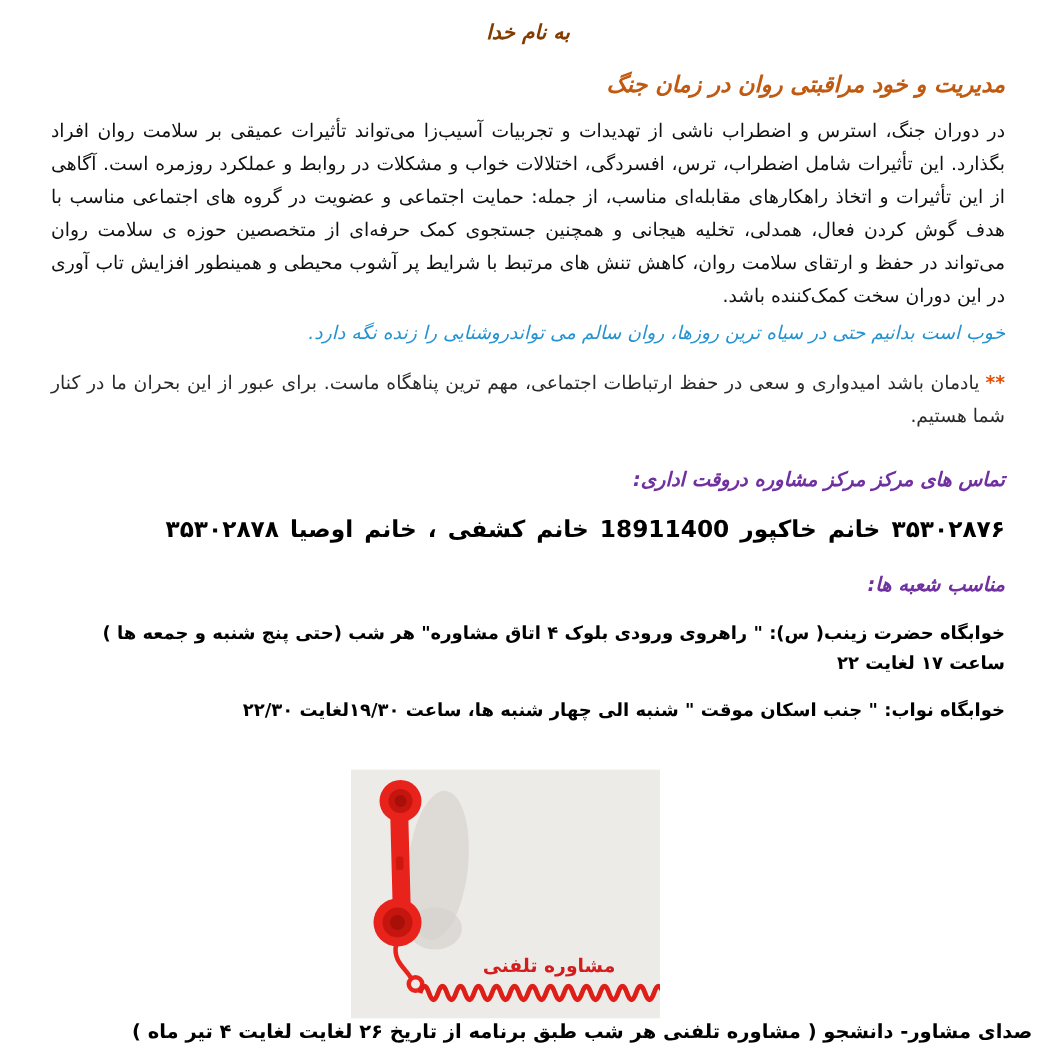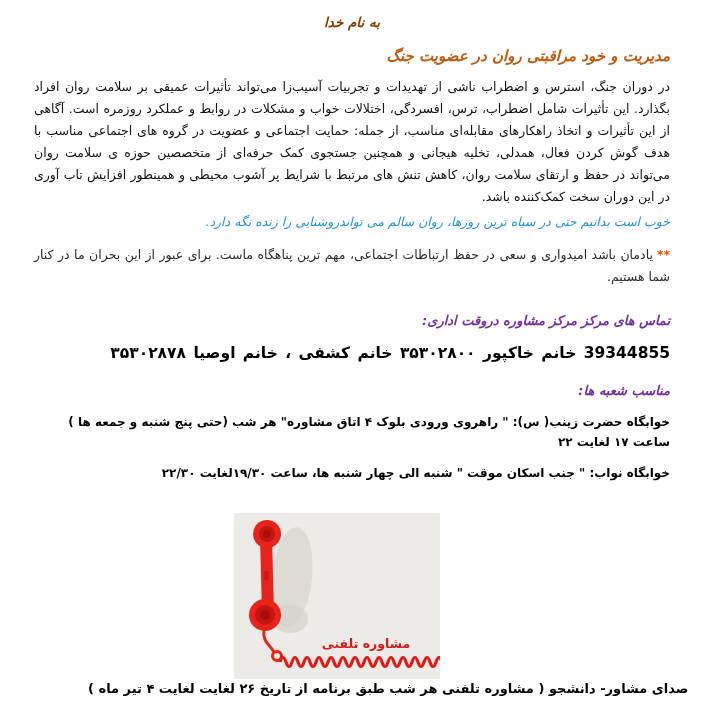--- a/index.html
+++ b/index.html
@@ -105,31 +105,31 @@
     font-weight: bold;
   }
 </style>
 </head>
 <body>
 
 <div class="page">
 
   <h1 class="bismillah">به نام خدا</h1>
 
-  <h2 class="main-heading">مدیریت و خود مراقبتی روان در عضویت جنگ</h2>
+  <h2 class="main-heading">مدیریت و خود مراقبتی روان در زمان جنگ</h2>
 
   <p class="body-par">در دوران جنگ، استرس و اضطراب ناشی از تهدیدات و تجربیات آسیب‌زا می‌تواند تأثیرات عمیقی بر سلامت روان افراد بگذارد. این تأثیرات شامل اضطراب، ترس، افسردگی، اختلالات خواب و مشکلات در روابط و عملکرد روزمره است. آگاهی از این تأثیرات و اتخاذ راهکارهای مقابله‌ای مناسب، از جمله: حمایت اجتماعی و عضویت در گروه های اجتماعی مناسب با هدف گوش کردن فعال، همدلی، تخلیه هیجانی و همچنین جستجوی کمک حرفه‌ای از متخصصین حوزه ی سلامت روان می‌تواند در حفظ و ارتقای سلامت روان، کاهش تنش های مرتبط با شرایط پر آشوب محیطی و همینطور افزایش تاب آوری در این دوران سخت کمک‌کننده باشد.</p>
 
   <p class="quote">خوب است بدانیم حتی در سیاه ترین روزها، روان سالم می تواندروشنایی را زنده نگه دارد.</p>
 
   <p class="note"><span class="marker">**</span><span>یادمان باشد امیدواری و سعی در حفظ ارتباطات اجتماعی، مهم ترین پناهگاه ماست. برای عبور از این بحران ما در کنار شما هستیم.</span></p>
 
   <p class="purple-heading contacts">تماس های مرکز مرکز مشاوره دروقت اداری:</p>
 
-  <p class="phones">39344855  خانم خاکپور  ۳۵۳۰۲۸۰۰ خانم کشفی ،  خانم اوصیا ۳۵۳۰۲۸۷۸</p>
+  <p class="phones">۳۵۳۰۲۸۷۶  خانم خاکپور  18911400 خانم کشفی ،  خانم اوصیا ۳۵۳۰۲۸۷۸</p>
 
   <p class="purple-heading branches">مناسب شعبه ها:</p>
 
   <p class="branch first">خوابگاه حضرت زینب( س): " راهروی ورودی بلوک ۴ اتاق مشاوره"  هر شب (حتی پنج شنبه و جمعه ها ) ساعت ۱۷ لغایت ۲۲</p>
 
   <p class="branch second">خوابگاه نواب: " جنب اسکان موقت "  شنبه الی چهار شنبه ها،  ساعت ۱۹/۳۰لغایت ۲۲/۳۰</p>
 
   <div class="photo">
     <svg viewBox="0 0 206 166" xmlns="http://www.w3.org/2000/svg">
 

